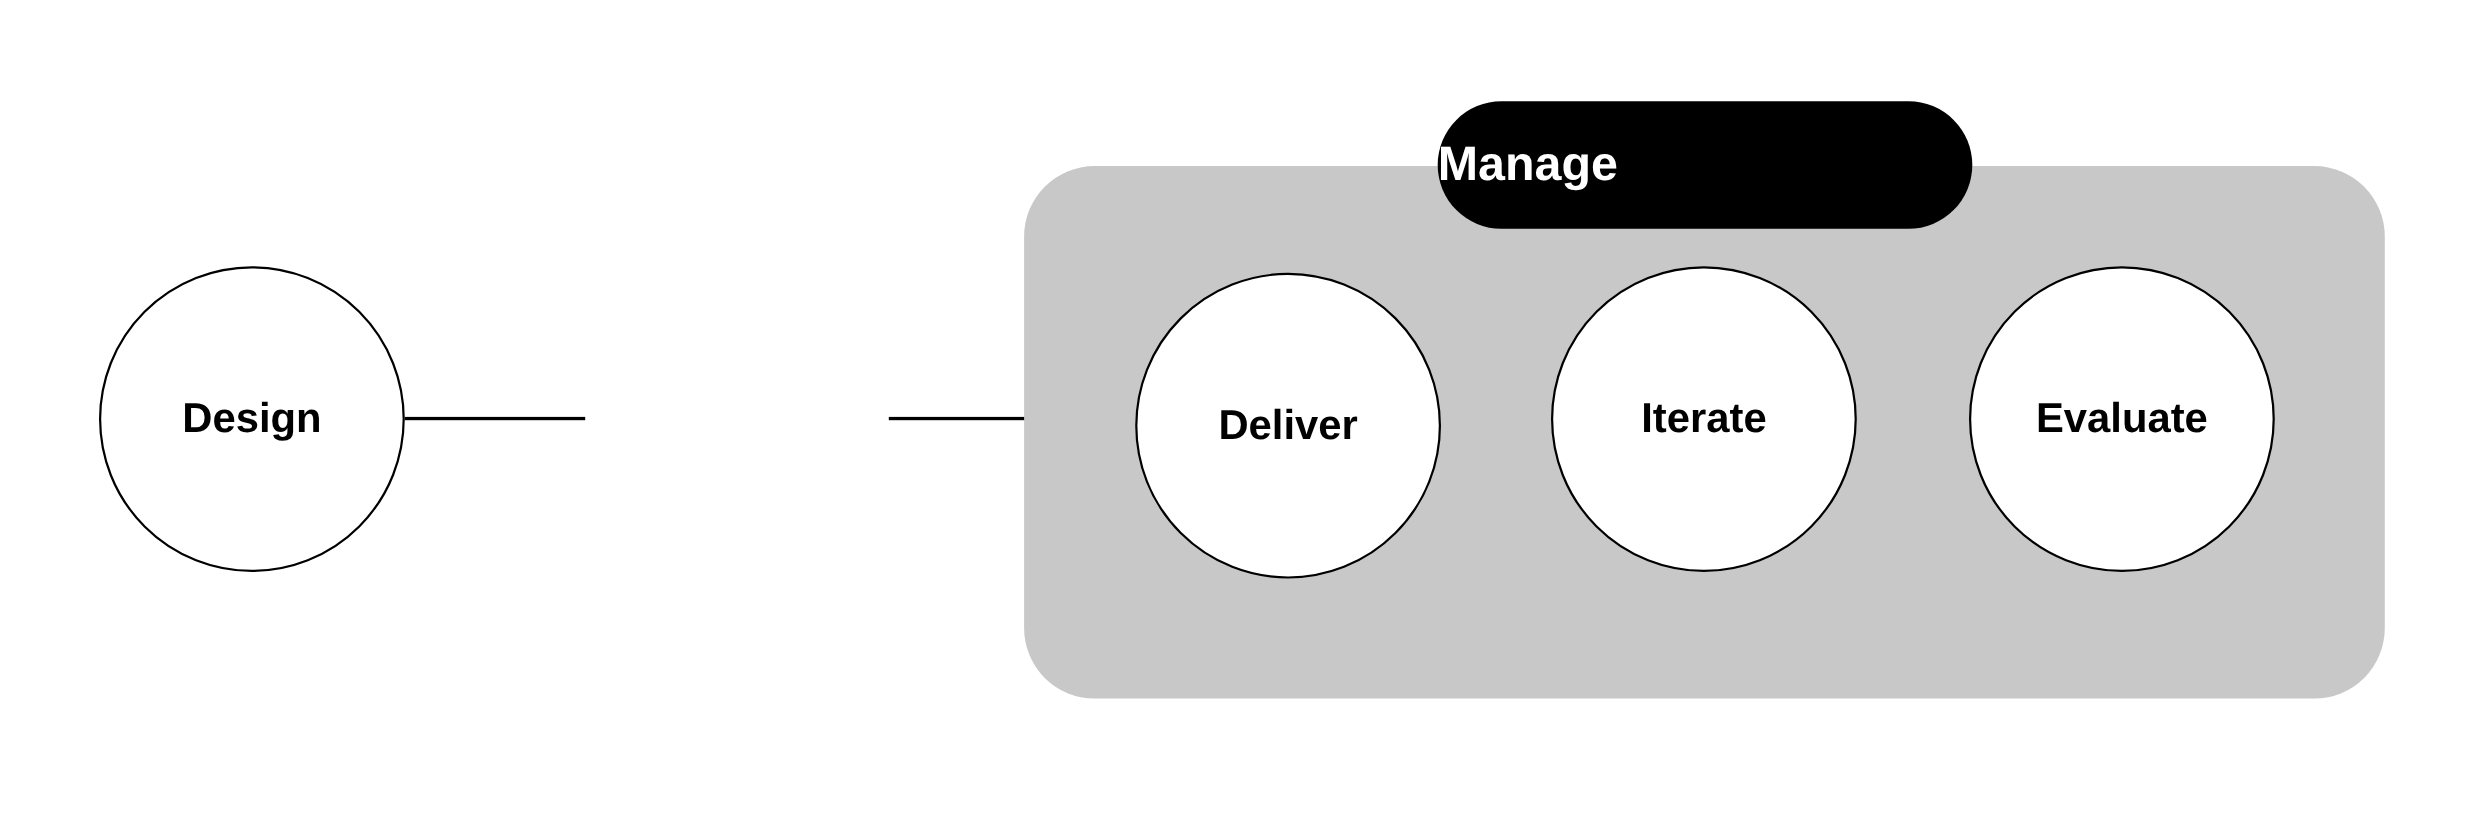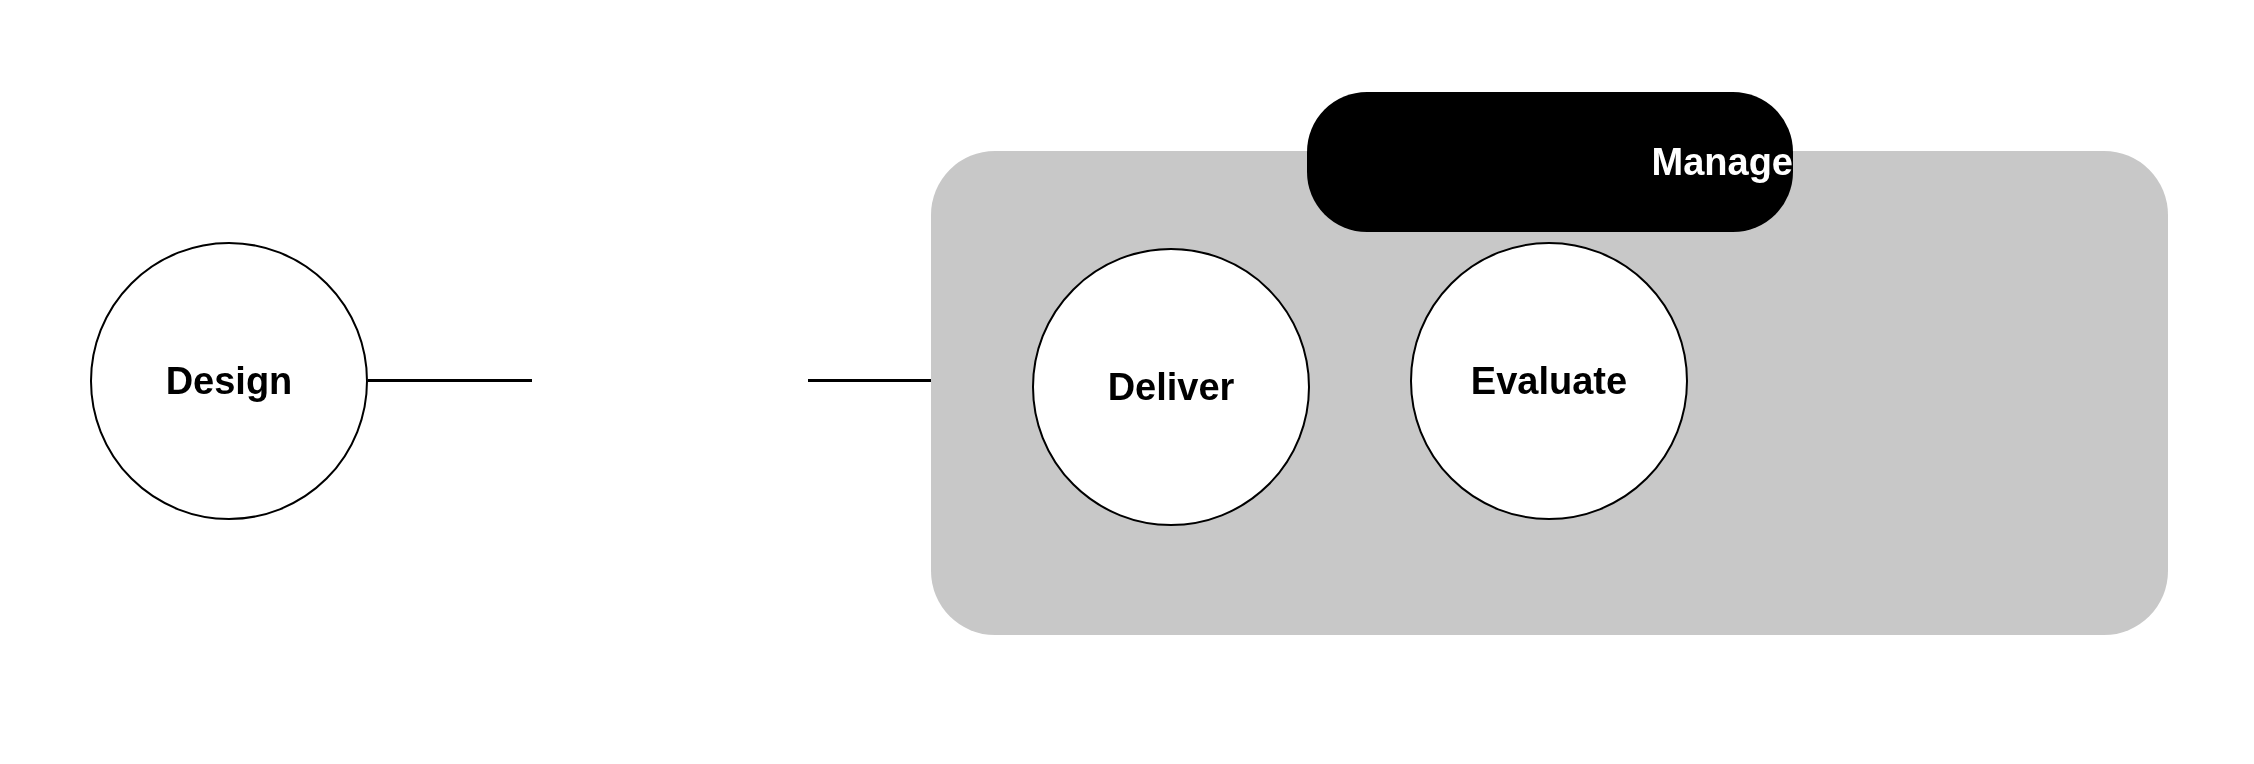--- a/index.html
+++ b/index.html
@@ -38,28 +38,28 @@
     background: var(--group-fill, #c8c8c8);
     z-index: 2;
   }
 
   
   .badge {
     position: absolute;
     left: 1307px;
     top: 92px;
     width: 486px;
-    height: 140px;
+    height: 116px;
     border-radius: 60px;
     background: var(--badge-fill, #000000);
     color: var(--badge-text, #ffffff);
     display: flex;
     align-items: center;
-    justify-content: flex-end;
-    font-size: 38px;
+    justify-content: flex-start;
+    font-size: 44px;
     font-weight: bold;
     z-index: 4;
   }
 
   
   .node {
     position: absolute;
     width: 278px;
     height: 278px;
     box-sizing: border-box;
@@ -98,21 +98,24 @@
   <div class="node node-design">
     <span class="node-label">Design</span>
   </div>
 
 
   <div class="node node-deliver">
     <span class="node-label">Deliver</span>
   </div>
 
   <div class="node node-iterate">
+    <span class="node-label">Iterate</span>
+  </div>
+
+  <div class="node node-evaluate">
     <span class="node-label">Evaluate</span>
   </div>
-
 
   <div class="badge">
     <span>Manage</span>
   </div>
 
 </div>
 
 </body></html>

